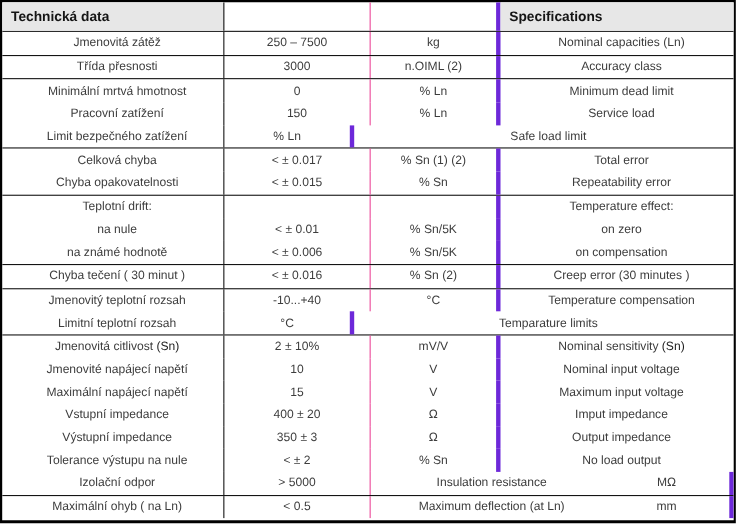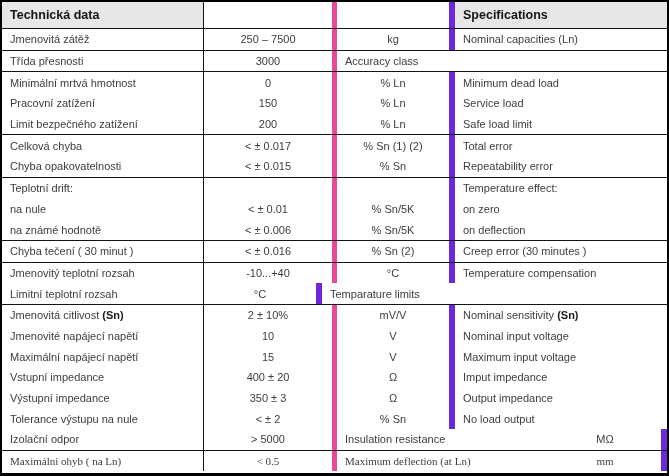--- a/index.html
+++ b/index.html
@@ -14,38 +14,38 @@
     color:#3d3d3d;
     overflow:hidden;
   }
   .hrow {
     display:flex;
     height:26px;
     border-bottom:1px solid #141414;
   }
   .cell { box-sizing:border-box; }
   .c1 { width:202px; border-right:1px solid #141414; }
-  .c2 { width:133px; border-right:5px solid #ec4899; }
-  .c3 { width:118px; border-right:6px solid #6d28d9; }
+  .c2 { width:133px; border-right:1px solid #ec4899; }
+  .c3 { width:118px; border-right:4px solid #6d28d9; }
   .c4 { flex:1; }
   .hdr {
     background:#e7e7e7;
     font-weight:bold;
     font-size:12.5px;
     color:#151515;
     display:flex; align-items:center;text-align:right;
   }
   .c1.hdr, .c4.hdr { padding-left:8px; }
   .group { border-bottom:1px solid #141414; }
-  .group:last-child { border-bottom:none;font-family:Liberation Serif, serif; }
+  .group:last-child { border-bottom:none; }
   .row { display:flex; height:20.7px; font-size:11px; }
   .row .cell { display:flex; align-items:center; }
-  .row .c1, .row .c4 { padding-left:8px; }
+  .row .c1, .row .c4 { padding-left:8px;justify-content:center; }
   .row .c2, .row .c3 { justify-content:center; text-align:center; }
-  .b { font-weight:bold; color:#1c1c1c; white-space:pre; }
+  .b { font-weight:normal; color:#1c1c1c; white-space:pre; }
   .t { white-space:pre; }
 </style>
 </head>
 <body>
 
 <div class="page">
   <div class="hrow">
     <div class="cell c1 hdr">
       <span class="t">Technická data</span>
     </div>
@@ -76,40 +76,43 @@
       </div>
       <div class="group">
         <div class="row">
     <div class="cell c1">
       <span class="t">Třída přesnosti</span>
             <span class="b"></span>
     </div>
     <div class="cell c2">
       <span class="t">3000</span>
     </div>
+    <div class="cell c3">
+      <span class="t">n.OIML (2)</span>
+    </div>
     <div class="cell c4">
       <span class="t">Accuracy class</span>
             <span class="b"></span>
     </div>
   </div>
       </div>
       <div class="group">
         <div class="row">
     <div class="cell c1">
       <span class="t">Minimální mrtvá hmotnost</span>
             <span class="b"></span>
     </div>
     <div class="cell c2">
       <span class="t">0</span>
     </div>
     <div class="cell c3">
       <span class="t">% Ln</span>
     </div>
     <div class="cell c4">
-      <span class="t">Minimum dead load</span>
+      <span class="t">Minimum dead limit</span>
             <span class="b"></span>
     </div>
   </div>
         <div class="row">
     <div class="cell c1">
       <span class="t">Pracovní zatížení</span>
             <span class="b"></span>
     </div>
     <div class="cell c2">
       <span class="t">150</span>
@@ -120,23 +123,20 @@
     <div class="cell c4">
       <span class="t">Service load</span>
             <span class="b"></span>
     </div>
   </div>
         <div class="row">
     <div class="cell c1">
       <span class="t">Limit bezpečného zatížení</span>
             <span class="b"></span>
     </div>
-    <div class="cell c2">
-      <span class="t">200</span>
-    </div>
     <div class="cell c3">
       <span class="t">% Ln</span>
     </div>
     <div class="cell c4">
       <span class="t">Safe load limit</span>
             <span class="b"></span>
     </div>
   </div>
       </div>
       <div class="group">
@@ -211,21 +211,21 @@
       <span class="t">na známé hodnotě</span>
             <span class="b"></span>
     </div>
     <div class="cell c2">
       <span class="t">&lt; ± 0.006</span>
     </div>
     <div class="cell c3">
       <span class="t">% Sn/5K</span>
     </div>
     <div class="cell c4">
-      <span class="t">on deflection</span>
+      <span class="t">on compensation</span>
             <span class="b"></span>
     </div>
   </div>
       </div>
       <div class="group">
         <div class="row">
     <div class="cell c1">
       <span class="t">Chyba tečení ( 30 minut )</span>
             <span class="b"></span>
     </div>

